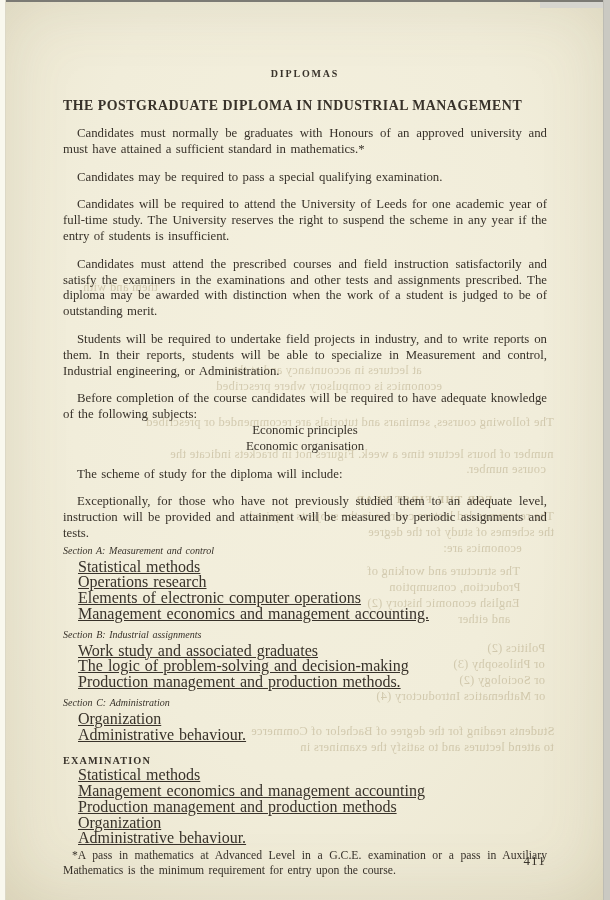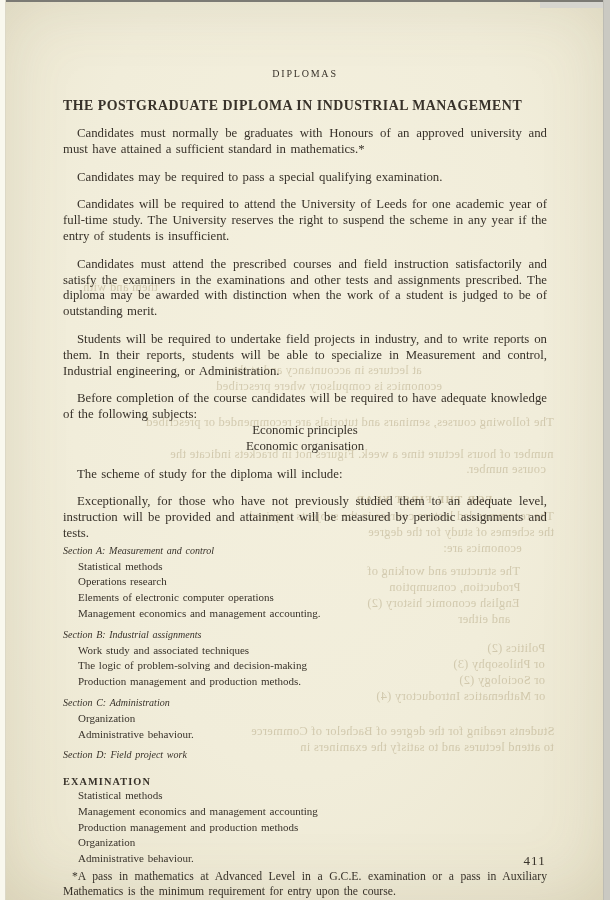--- a/index.html
+++ b/index.html
@@ -31,21 +31,21 @@
     filter:blur(0.4px);
     letter-spacing:0.3px;
   }
   .ghost-caps { color:rgba(150,132,88,0.42); font-size:10.5px; letter-spacing:1.4px; font-weight:bold; }
 
   
   .content { position:absolute; left:63px; top:68px; width:484px; z-index:2; }
 
   .running-head {
     text-align:center;
-    font-size:10px; font-weight:normal;
+    font-size:10px; font-weight:bold;
     letter-spacing:1.8px;
     margin-bottom:19px;
   }
   .title {
     font-size:13.9px; font-weight:bold;
     letter-spacing:0.5px;
     white-space:nowrap;
     margin:0 0 4px 0;
   }
   p.para {
@@ -63,23 +63,24 @@
   }
   .section-head {
     font-style:italic;
     font-size:10px;
     line-height:15.8px;
     margin-top:5px;
     word-spacing:1.2px;
   }
   .item {
     padding-left:15px;
-    font-size:11px;
+    font-size:16px;
     line-height:15.8px;
     word-spacing:1px;
+    text-decoration:underline;
   }
   .exam-head {
     font-weight:bold;
     font-size:10.3px;
     letter-spacing:1.1px;
     margin-top:13px;
     margin-bottom:1px;
   }
   .footnote {
     margin:3px 0 0 0;
@@ -146,34 +147,31 @@
     <div>
       <div class="section-head" style="margin-top:1px">Section A: Measurement and control</div>
       <div class="item">Statistical methods</div>
       <div class="item">Operations research</div>
       <div class="item">Elements of electronic computer operations</div>
       <div class="item">Management economics and management accounting.</div>
     </div>
 
     <div>
       <div class="section-head">Section B: Industrial assignments</div>
-      <div class="item">Work study and associated techniques</div>
+      <div class="item">Work study and associated graduates</div>
       <div class="item">The logic of problem-solving and decision-making</div>
       <div class="item">Production management and production methods.</div>
     </div>
 
     <div>
       <div class="section-head">Section C: Administration</div>
       <div class="item">Organization</div>
       <div class="item">Administrative behaviour.</div>
     </div>
 
-    <div>
-      <div class="section-head">Section D: Field project work</div>
-    </div>
 
     <div class="exam-head">EXAMINATION</div>
     <div class="item">Statistical methods</div>
     <div class="item">Management economics and management accounting</div>
     <div class="item">Production management and production methods</div>
     <div class="item">Organization</div>
     <div class="item">Administrative behaviour.</div>
 
     <p class="footnote">*A pass in mathematics at Advanced Level in a G.C.E. examination or a pass in Auxiliary Mathematics is the minimum requirement for entry upon the course.</p>
   </div>

